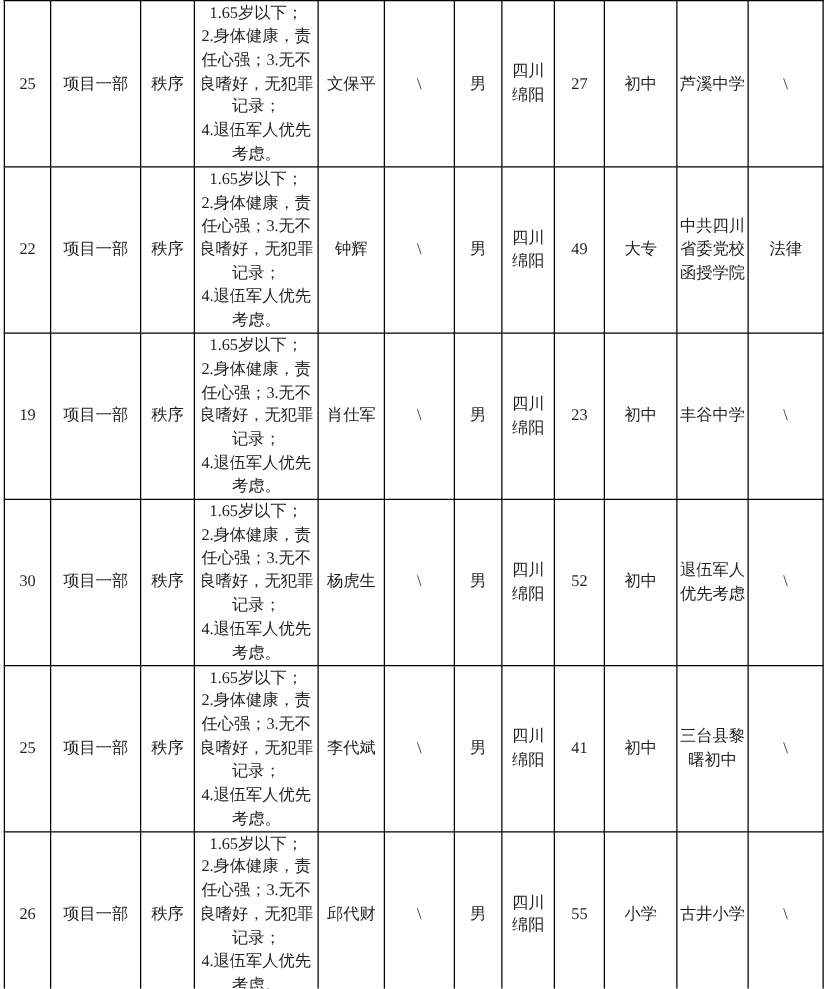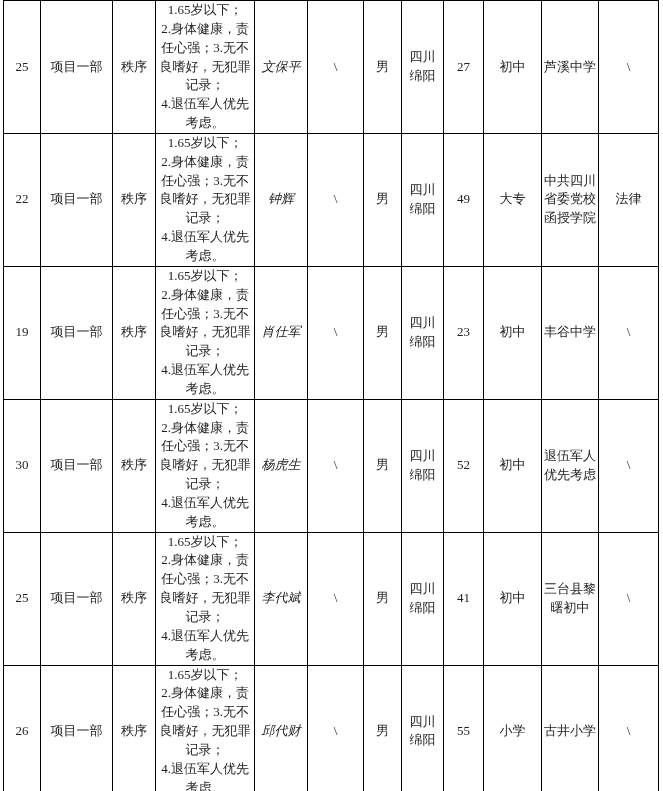--- a/index.html
+++ b/index.html
@@ -40,21 +40,21 @@
   table.grid {
     border-bottom: 2px solid #000000;
   }
   td.c-no     { font-size: 13px; }
   td.c-req {
     text-align: left;
     font-size: 12px;
     line-height: 18px;
     padding: 2px 3px;
   }
-  td.c-name   { font-size: 14px; font-style: italic; }
+  td.c-name   { font-size: 14px; }
   td.c-region { padding: 0 6px; }
   td.c-school { font-size: 12.5px; padding: 0 2px; }
   col.w-no     { width: 37px; }
   col.w-dept   { width: 72px; }
   col.w-duty   { width: 43px; }
   col.w-req    { width: 99px; }
   col.w-name   { width: 53px; }
   col.w-blank  { width: 56px; }
   col.w-gender { width: 38px; }
   col.w-region { width: 42px; }

